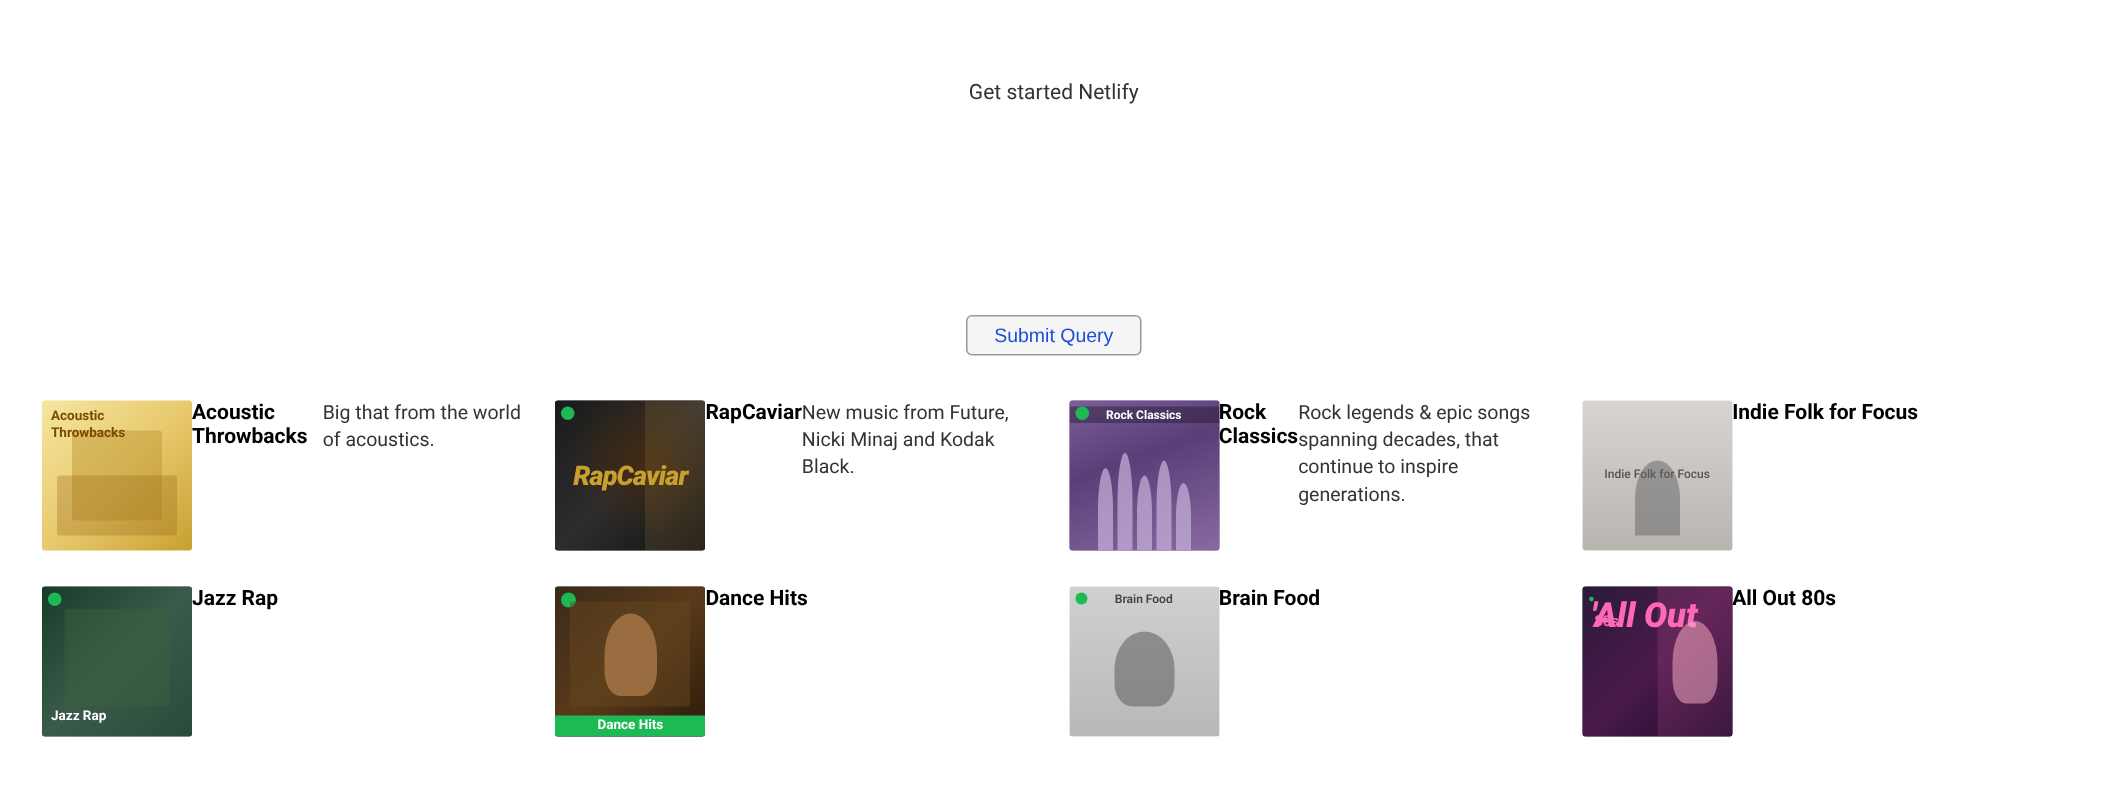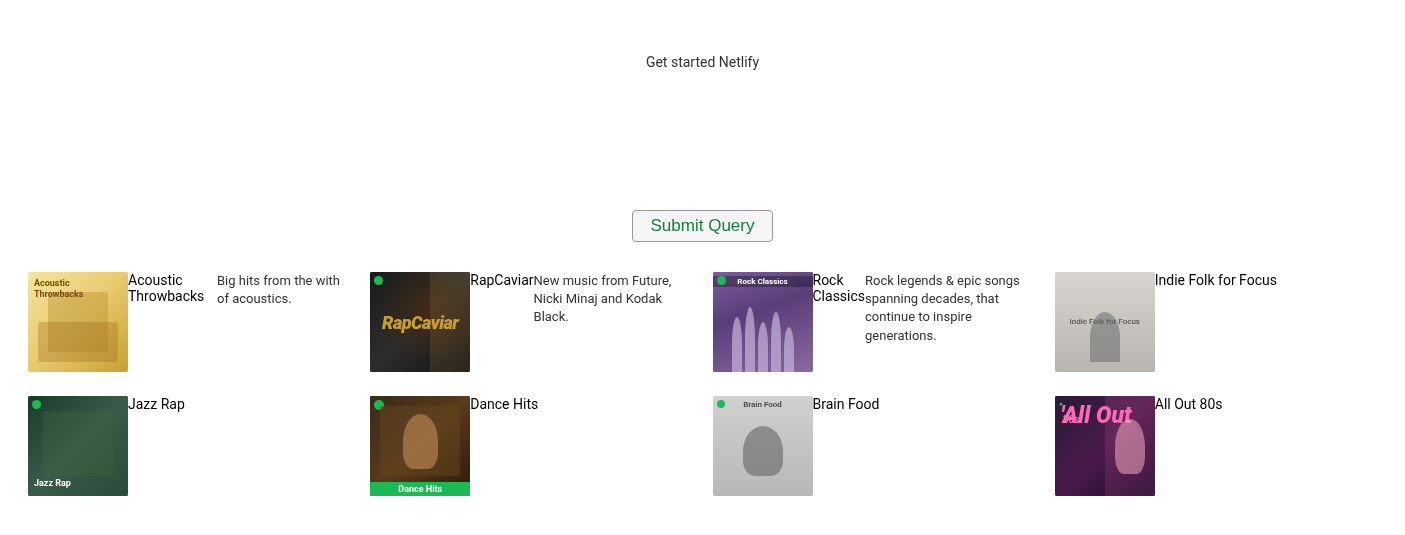--- a/index.html
+++ b/index.html
@@ -27,26 +27,26 @@
 
     .submit-area {
       display: flex;
       justify-content: center;
       margin-top: 140px;
       margin-bottom: 30px;
     }
 
     .submit-btn {
       padding: 5px 18px;
-      font-size: 17px;
+      font-size: 13px;
       border: 1px solid #999;
       border-radius: 4px;
       background: #f5f5f5;
       cursor: pointer;
-      color: #15803d;
+      color: #1d4ed8;
     }
 
     .playlists-grid {
       display: grid;
       grid-template-columns: repeat(4, 1fr);
       gap: 0 20px;
       padding: 0 28px;
     }
 
     .playlist-item {
@@ -59,21 +59,21 @@
       height: 100px;
       margin-bottom: 8px;
       position: relative;
       border-radius: 2px;
       overflow: hidden;
       flex-shrink: 0;
     }
 
     .playlist-title {
       font-size: 14px;
-      font-weight: 400;
+      font-weight: 700;
       margin-bottom: 4px;
       color: #000;
     }
 
     .playlist-desc {
       font-size: 13px;
       color: #333;
       line-height: 1.4;
     }
 
@@ -380,21 +380,21 @@
 </div>
 
 <div class="playlists-grid">
 
   <div class="playlist-item">
     <div class="playlist-cover cover-acoustic">
       <span class="cover-acoustic-text">Acoustic<br>Throwbacks</span>
       <div style="position:absolute;bottom:10px;left:10px;right:10px;height:40px;background:rgba(150,100,20,0.3);border-radius:2px;"></div>
     </div>
     <div class="playlist-title">Acoustic Throwbacks</div>
-    <div class="playlist-desc">Big hits from the with of acoustics.</div>
+    <div class="playlist-desc">Big that from the world of acoustics.</div>
   </div>
 
   <div class="playlist-item">
     <div class="playlist-cover cover-rapcaviar">
       <div class="cover-rapcaviar-inner">
         <div class="spotify-dot"></div>
         <span class="cover-rapcaviar-text">RapCaviar</span>
         <div style="position:absolute;right:0;top:0;bottom:0;width:40px;background:rgba(200,160,80,0.15);"></div>
       </div>
     </div>

